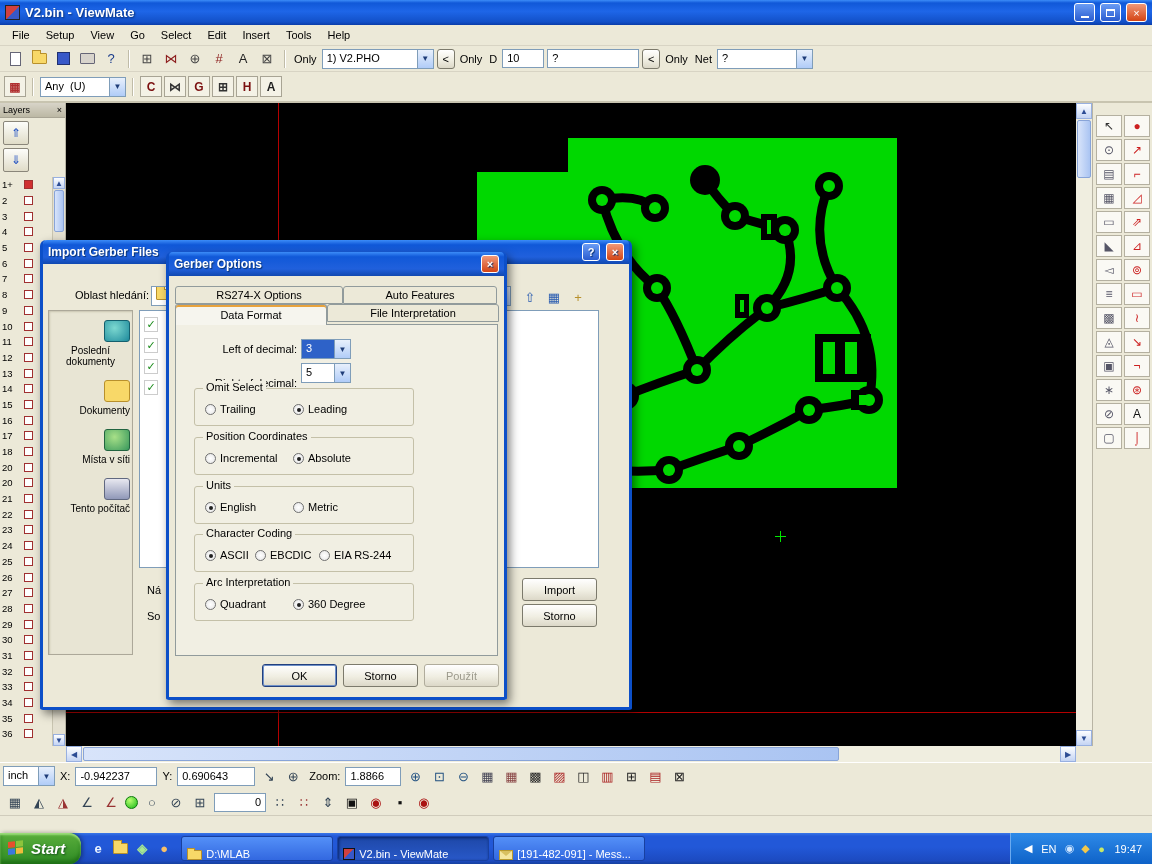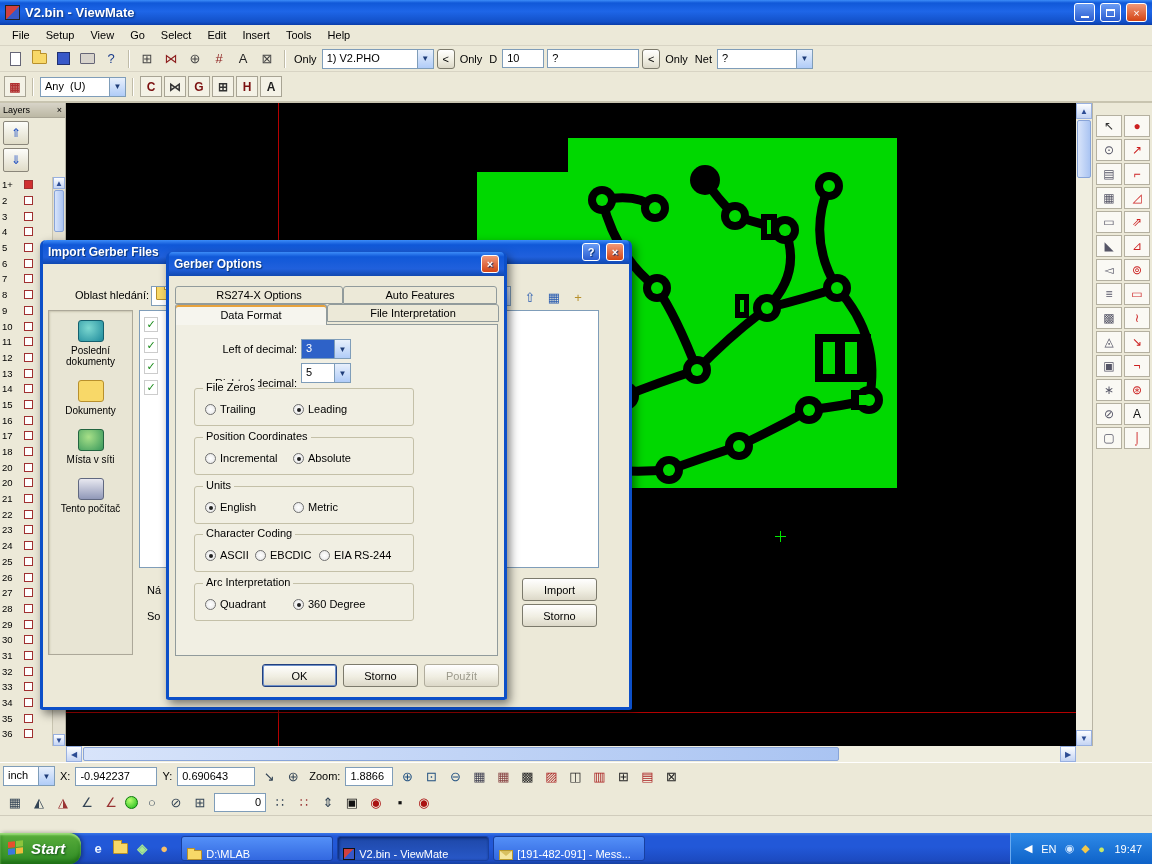--- a/index.html
+++ b/index.html
@@ -96,21 +96,21 @@
 
 .dlg{position:absolute;border:3px solid #0C4FC8;border-top:0;border-radius:6px 6px 3px 3px;box-shadow:3px 4px 10px rgba(0,0,0,.5)}
 .dlg-title{height:24px;background:linear-gradient(180deg,#3C8CF8,#1058D8 20%,#2060DC 70%,#1048B0);border-radius:4px 4px 0 0;display:flex;align-items:center;gap:4px;padding:0 5px;color:#fff;font-weight:bold;font-size:12px;text-shadow:1px 1px 1px #08306E}
 .dlg-body{position:absolute;left:0;top:24px;right:0;bottom:0;background:#ECE9D8}
 .tbtn{width:18px;height:18px;border:1px solid #fff;border-radius:3px;color:#fff;display:flex;align-items:center;justify-content:center;font-size:11px;font-weight:bold;background:linear-gradient(#6A9CF4,#2A5CD0);margin-left:2px}
 .tbtn.close{background:linear-gradient(#F09878,#D44414)}
 #import-dlg{left:40px;top:240px;width:592px;height:470px;z-index:30}
 #gerber-dlg{left:166px;top:252px;width:341px;height:448px;z-index:40}
 
 .places{position:absolute;left:5px;top:46px;width:85px;height:345px;border:1px solid #ACA899;background:#E8E5D4;box-shadow:inset 1px 1px 2px #C8C4B0;display:flex;flex-direction:column}
-.place{display:flex;flex-direction:column;align-items:center;gap:3px;padding:9px 2px 4px;font-size:10px;text-align:center;line-height:11px}
+.place{display:flex;flex-direction:column;align-items:flex-end;gap:3px;padding:9px 2px 4px;font-size:10px;text-align:center;line-height:11px}
 .pl-ic{width:26px;height:22px;border-radius:3px}
 .pl-recent{background:radial-gradient(circle at 40% 35%,#7CD8D0,#1E8A9C);border:1px solid #14606E}
 .pl-desktop{background:linear-gradient(#8CB4E8,#3058B0);border:1px solid #203C78}
 .pl-docs{background:#F8D868;border:1px solid #B8902C}
 .pl-computer{background:linear-gradient(#E8E8F0,#9098B8);border:1px solid #606880}
 .pl-network{background:radial-gradient(circle at 40% 35%,#A8E088,#38985C);border:1px solid #226440}
 .filelist{position:absolute;left:96px;top:46px;width:460px;height:258px;background:#fff;border:1px solid #7F9DB9;padding:6px 4px;display:flex;flex-direction:column;gap:6px}
 .fitem .ibtn{min-width:14px;height:15px;font-size:11px;border:1px solid #CCC;background:#fff}
 
 .tab{position:absolute;height:18px;background:#ECE9D8;border:1px solid #919B9C;border-radius:3px 3px 0 0;display:flex;align-items:center;justify-content:center;font-size:11px}
@@ -499,21 +499,21 @@
   </span>
   <span class="lbl">X:</span>
   <span class="field" style="width:82px">-0.942237</span>
   <span class="lbl">Y:</span>
   <span class="field" style="width:78px">0.690643</span>
   <span class="icostrip">
       <span class="ibtn" style="color: rgb(51, 68, 85);">↘</span>
       <span class="ibtn" style="color: rgb(51, 68, 85);">⊕</span>
     </span>
   <span class="lbl">Zoom:</span>
-  <span class="field" style="width:48px">1.8866</span>
+  <span class="field" style="width:56px">1.8866</span>
   <span class="icostrip">
       <span class="ibtn" style="color: rgb(32, 80, 128);">⊕</span>
       <span class="ibtn" style="color: rgb(32, 80, 128);">⊡</span>
       <span class="ibtn" style="color: rgb(32, 80, 128);">⊖</span>
       <span class="ibtn" style="color: rgb(68, 68, 85);">▦</span>
       <span class="ibtn" style="color: rgb(136, 68, 68);">▦</span>
       <span class="ibtn" style="color: rgb(34, 34, 34);">▩</span>
       <span class="ibtn" style="color: rgb(170, 34, 34);">▨</span>
       <span class="ibtn" style="color: rgb(34, 34, 34);">◫</span>
       <span class="ibtn" style="color: rgb(170, 34, 34);">▥</span>
@@ -625,21 +625,21 @@
       <span class="cval hl">3</span>
       <span class="carrow">▼</span>
     </span>
     <span class="glabel" style="left:18px;top:101px;width:110px">Right of decimal:</span>
     <span class="combo" style="position:absolute;left:132px;top:87px;width:50px">
       <span class="cval">5</span>
       <span class="carrow">▼</span>
     </span>
 
     <div class="group" style="left:25px;top:112px;width:220px;height:38px">
-      <span class="gtitle">File Zeros</span>
+      <span class="gtitle">Omit Select</span>
       <label class="ritem" style="left:10px">
           <span class="radio"></span>
           <span>Trailing</span>
         </label>
       <label class="ritem" style="left:98px">
           <span class="radio sel"></span>
           <span>Leading</span>
         </label>
     </div>
 

